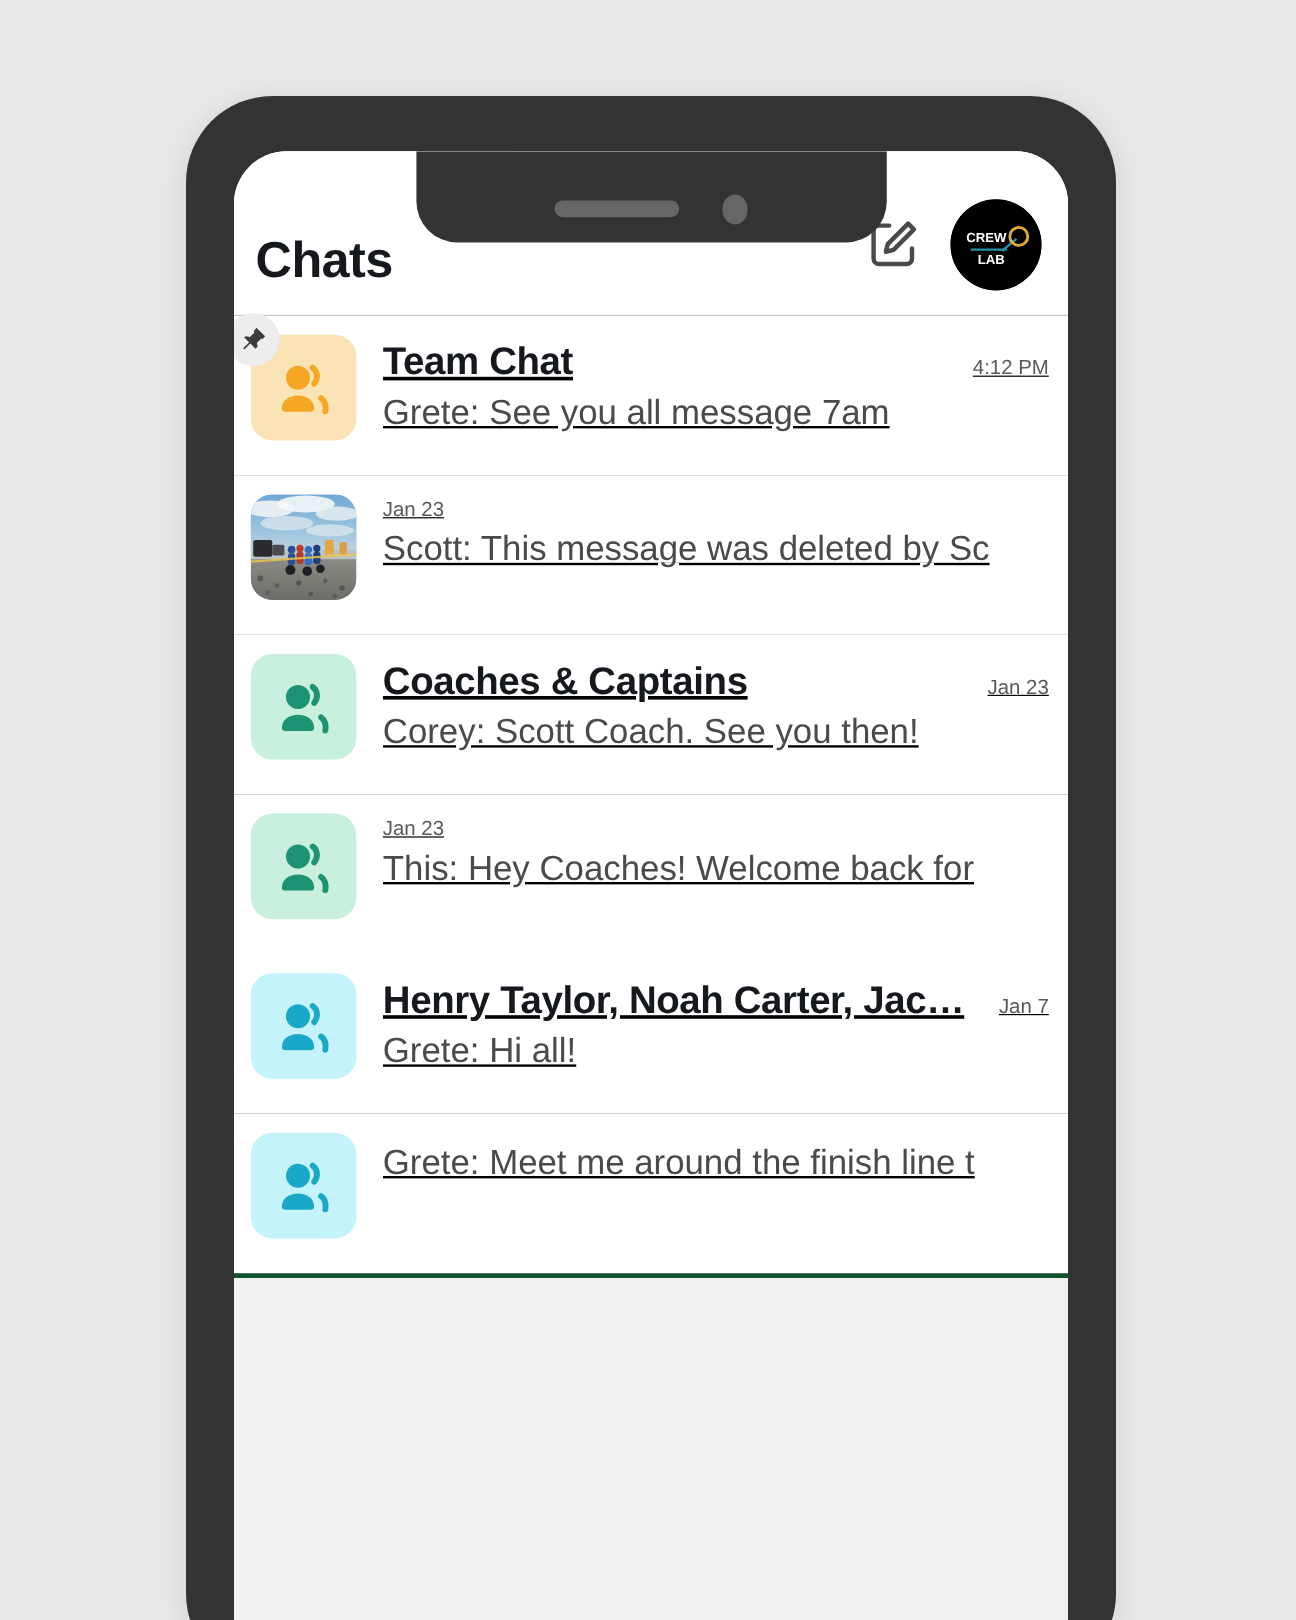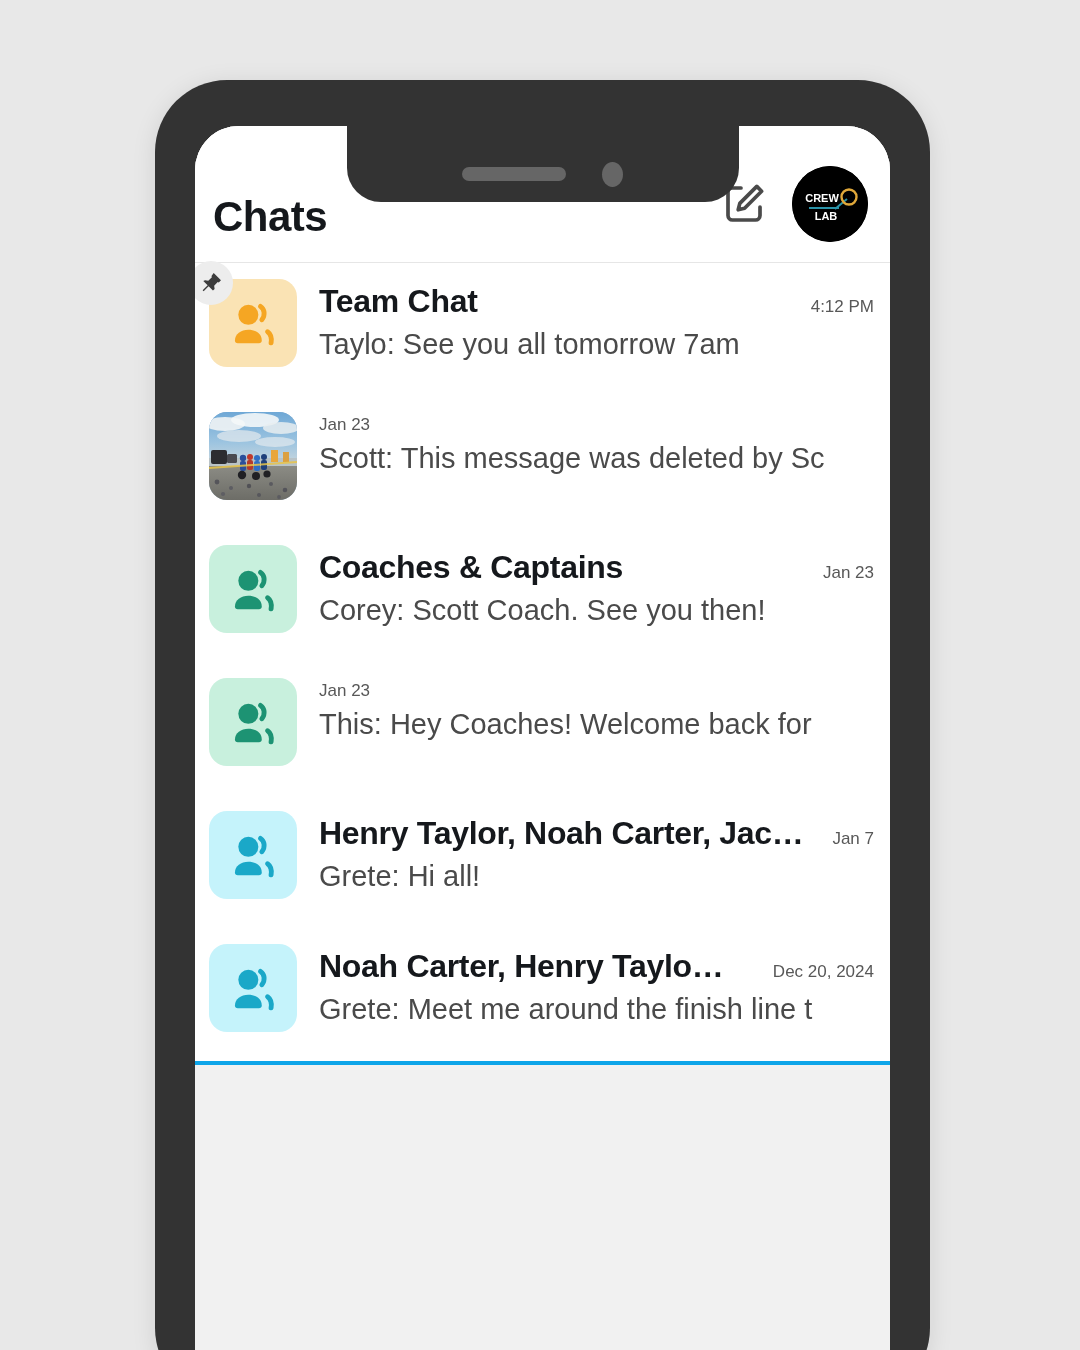--- a/index.html
+++ b/index.html
@@ -124,23 +124,24 @@
     display: flex;
     align-items: center;
     justify-content: center;
     cursor: pointer;
     overflow: hidden;
     position: relative;
   }
 
   
   .chat-list {
-    background: #0ea5e9;
+    background: #14532d;
     flex: 0 0 auto;
     padding-bottom: 4px;
+    text-decoration: underline;
   }
 
   .chat-row {
     display: flex;
     align-items: flex-start;
     padding: 16px 16px 16px 14px;
     height: 133px;
     cursor: pointer;
     position: relative;
     background: #ffffff;
@@ -289,21 +290,21 @@
                 <path d="M30.5 9.8c3.4 2.2 4.2 7.6 1.1 11.4" stroke="#f5a623" stroke-width="4.2" stroke-linecap="round" fill="none"></path>
                 <path d="M36.5 31.5c2.9 2.1 3.6 6.0 3.0 9.5" stroke="#f5a623" stroke-width="4.2" stroke-linecap="round" fill="none"></path>
               </svg>
             </div>
           </div>
           <div class="row-body">
             <div class="row-top">
               <div class="row-title">Team Chat</div>
               <div class="row-time">4:12 PM</div>
             </div>
-            <div class="row-preview">Taylo: See you all tomorrow 7am</div>
+            <div class="row-preview">Grete: See you all message 7am</div>
           </div>
         </div>
 
         <div class="chat-row">
           <div class="avatar-wrap">
             <div class="avatar-tile" style="background:#9bb7cf">
               <svg class="photo-thumb" viewBox="0 0 88 88" preserveAspectRatio="xMidYMid slice">
                 <defs>
                   <linearGradient id="skyg" x1="0" y1="0" x2="0" y2="1">
                     <stop offset="0%" stop-color="#6fa8d6"></stop>
@@ -422,24 +423,20 @@
             <div class="avatar-tile" style="background:#c5f3fb">
               <svg width="56" height="56" viewBox="0 0 48 48">
                 <circle cx="20" cy="17" r="8.6" fill="#1aa8c8"></circle>
                 <path d="M8.5 39c0-5.8 5.2-9.3 11.5-9.3S31.5 33.2 31.5 39c0 1.5-1 2.3-2.4 2.3H10.9C9.5 41.3 8.5 40.5 8.5 39z" fill="#1aa8c8"></path>
                 <path d="M30.5 9.8c3.4 2.2 4.2 7.6 1.1 11.4" stroke="#1aa8c8" stroke-width="4.2" stroke-linecap="round" fill="none"></path>
                 <path d="M36.5 31.5c2.9 2.1 3.6 6.0 3.0 9.5" stroke="#1aa8c8" stroke-width="4.2" stroke-linecap="round" fill="none"></path>
               </svg>
             </div>
           </div>
           <div class="row-body">
-            <div class="row-top">
-              <div class="row-title">Noah Carter, Henry Taylo…</div>
-              <div class="row-time">Dec 20, 2024</div>
-            </div>
             <div class="row-preview">Grete: Meet me around the finish line t</div>
           </div>
         </div>
 
       </div>
 
       <div style="flex:1 1 auto;background:#f1f1f1;"></div>
 
     </div>
   </div>

